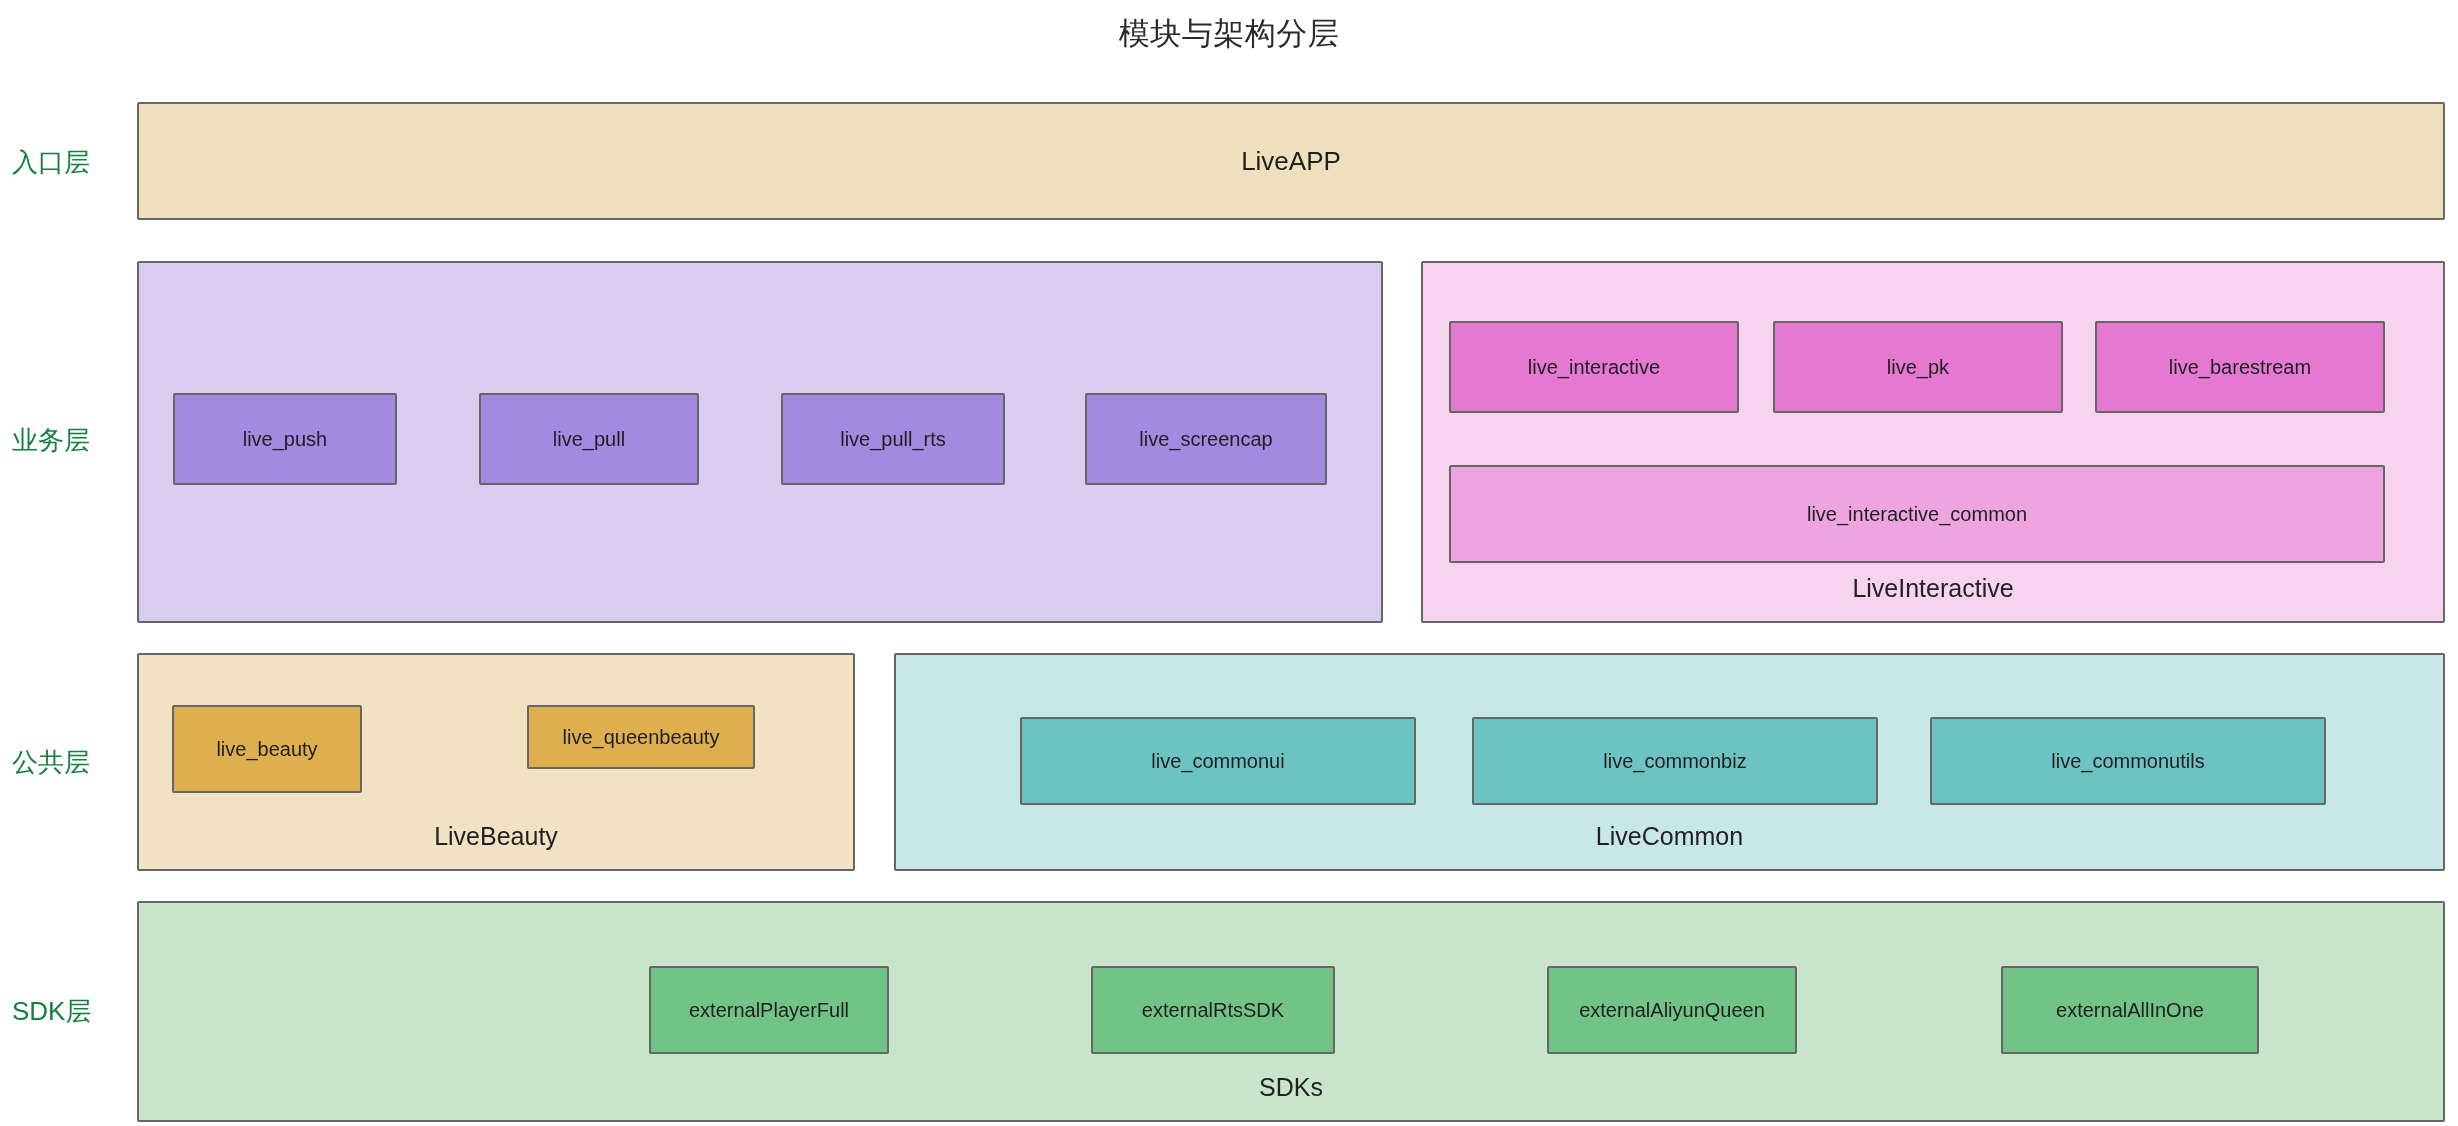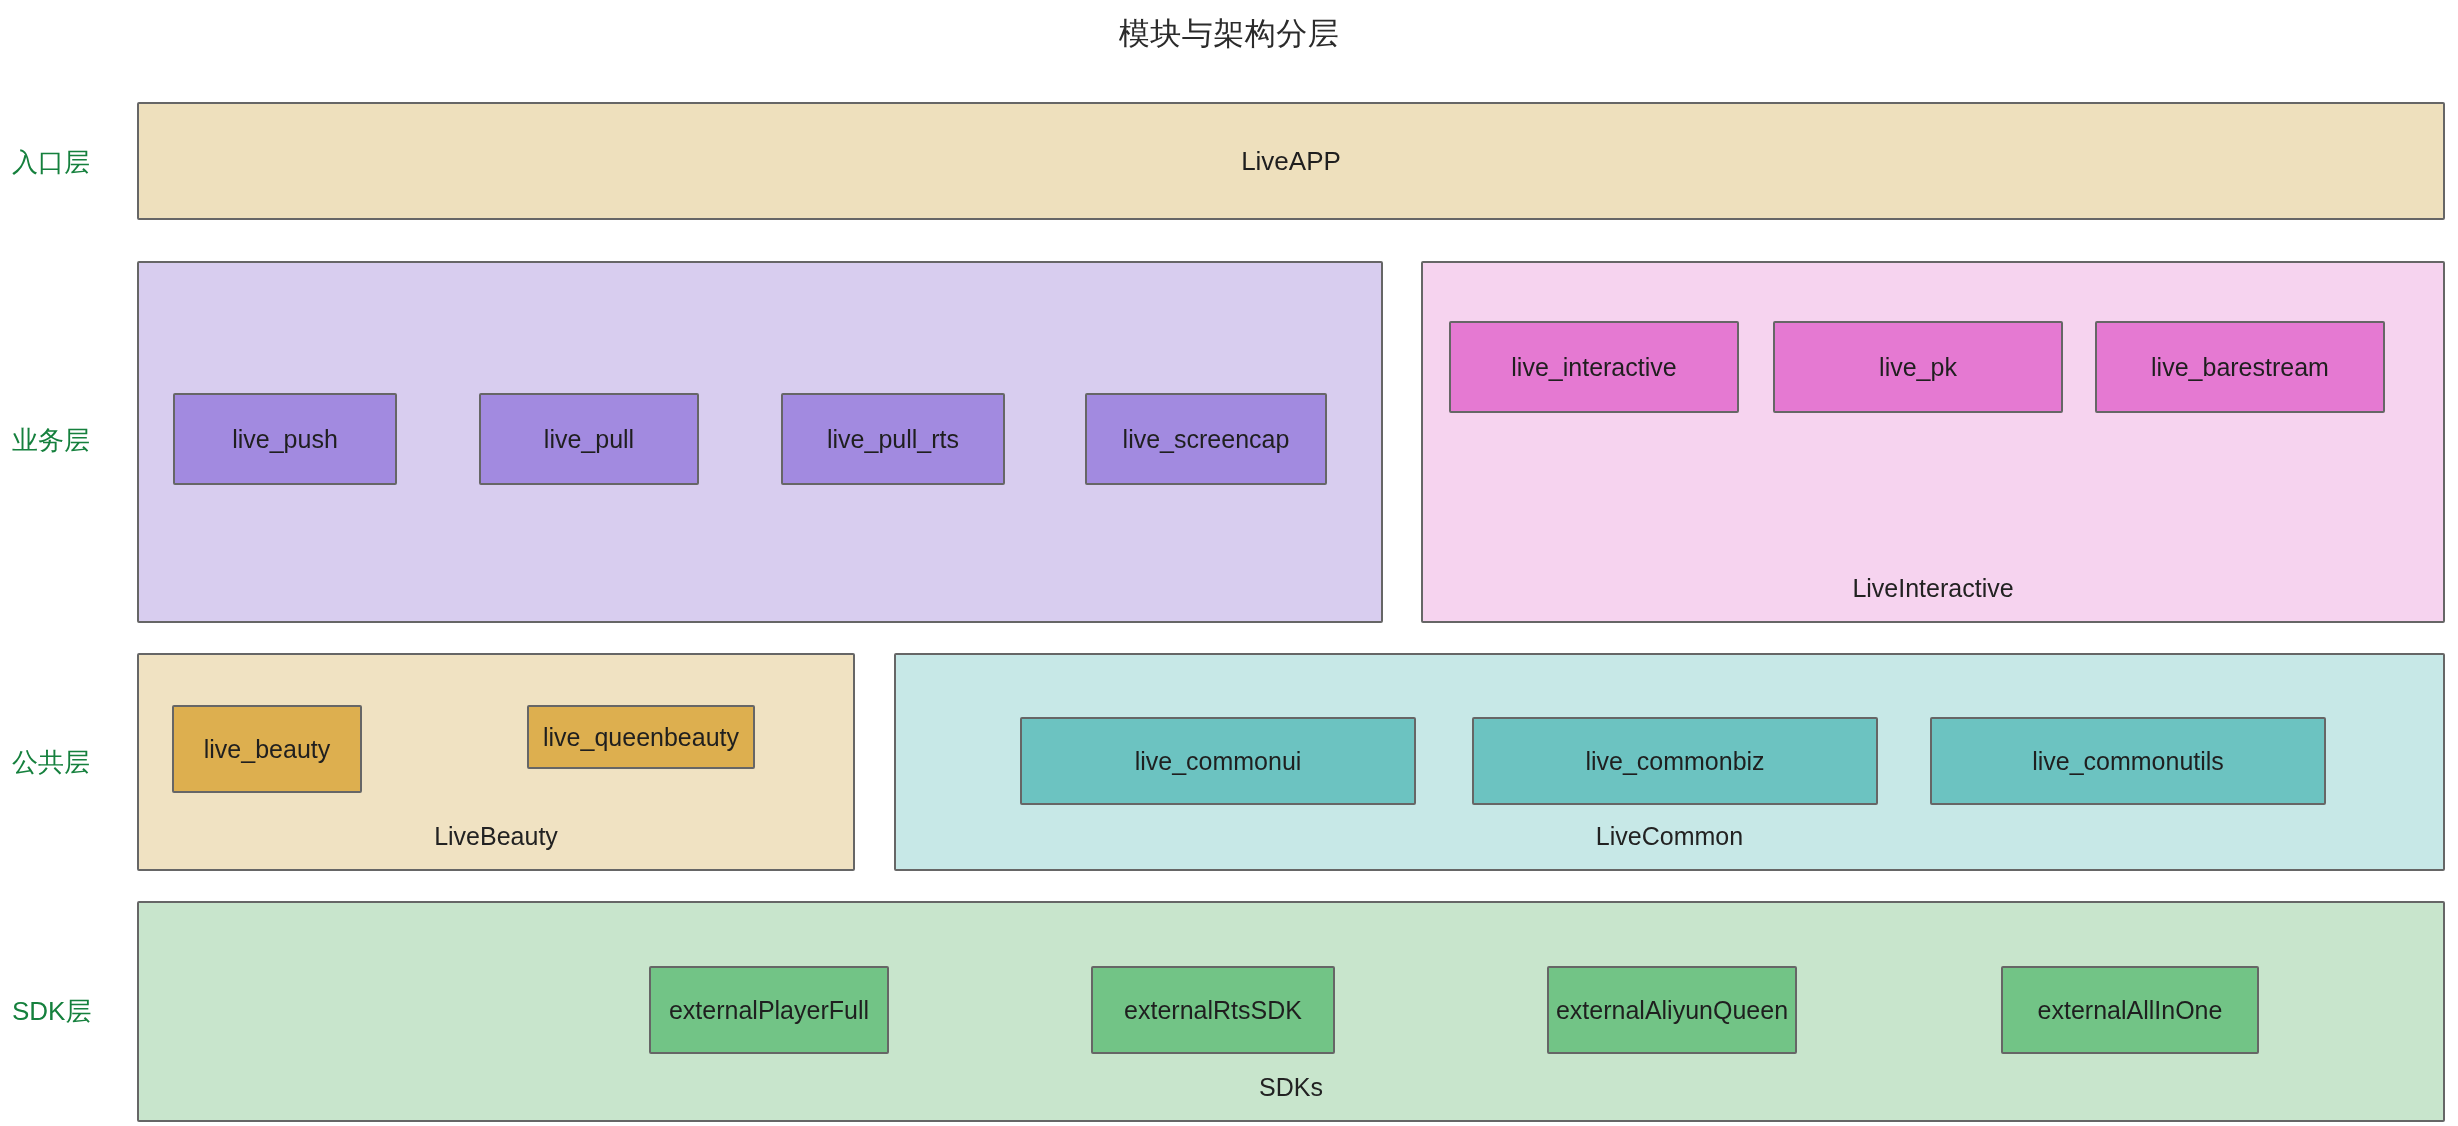--- a/index.html
+++ b/index.html
@@ -65,21 +65,21 @@
 
   
   .module {
     position: absolute;
     box-sizing: border-box;
     border: 2px solid #666666;
     border-radius: 2px;
     display: flex;
     align-items: center;
     justify-content: center;
-    font-size: 25px;
+    font-size: 20px;
     line-height: 28px;
     color: #1f1f1f;
     text-align: center;
     white-space: nowrap;
   }
 
   
   .fill-entry     { background: #eee0bd; }
   .fill-basic     { background: #d8cdef; }
   .fill-basic-mod { background: #a28ae0; }
@@ -112,20 +112,21 @@
     <div class="module fill-basic-mod" style="left:34px; top:130px; width:224px; height:92px;">live_push</div>
     <div class="module fill-basic-mod" style="left:340px; top:130px; width:220px; height:92px;">live_pull</div>
     <div class="module fill-basic-mod" style="left:642px; top:130px; width:224px; height:92px;">live_pull_rts</div>
     <div class="module fill-basic-mod" style="left:946px; top:130px; width:242px; height:92px;">live_screencap</div>
   </div>
 
   <div class="group fill-inter" style="left:1421px; top:261px; width:1024px; height:362px;">
     <div class="module fill-inter-mod" style="left:26px; top:58px; width:290px; height:92px;">live_interactive</div>
     <div class="module fill-inter-mod" style="left:350px; top:58px; width:290px; height:92px;">live_pk</div>
     <div class="module fill-inter-mod" style="left:672px; top:58px; width:290px; height:92px;">live_barestream</div>
+    <div class="module fill-inter-sub" style="left:26px; top:202px; width:936px; height:98px;">live_interactive_common</div>
     <div class="group-label" style="bottom:18px;">LiveInteractive</div>
   </div>
 
   <div class="layer-label" style="top:747px;">公共层</div>
 
   <div class="group fill-beauty" style="left:137px; top:653px; width:718px; height:218px;">
     <div class="module fill-beauty-md" style="left:33px; top:50px; width:190px; height:88px;">live_beauty</div>
     <div class="module fill-beauty-md" style="left:388px; top:50px; width:228px; height:64px;">live_queenbeauty</div>
     <div class="group-label" style="bottom:18px;">LiveBeauty</div>
   </div>

